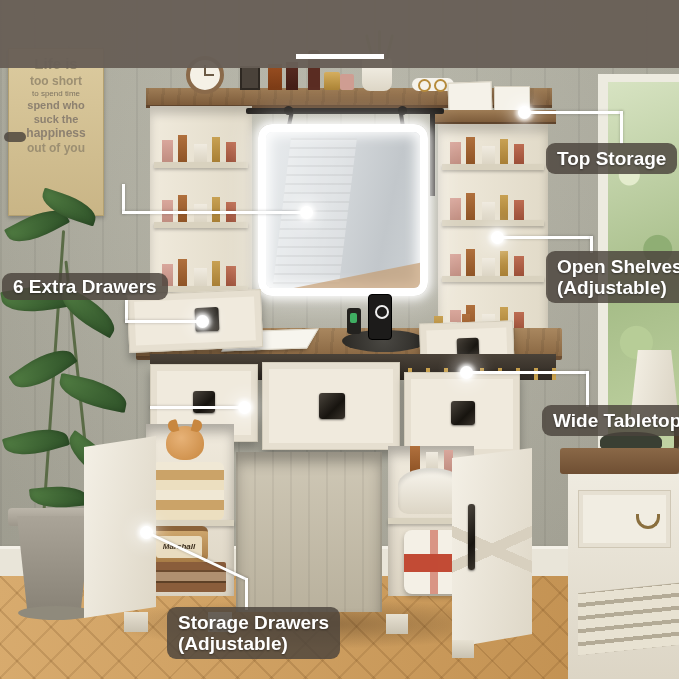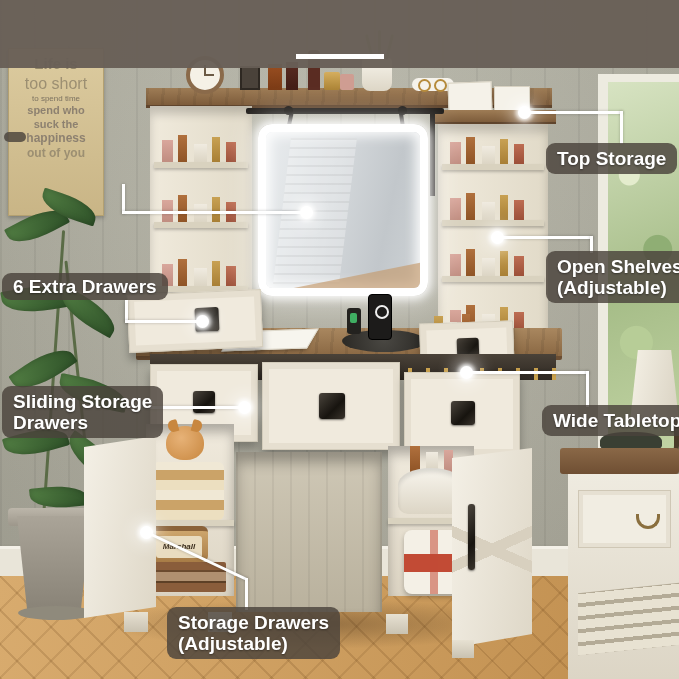--- a/index.html
+++ b/index.html
@@ -24,21 +24,21 @@
     background:radial-gradient(circle at 30% 25%,#e4eccd 0 10px,transparent 11px),
       radial-gradient(circle at 70% 45%,#8fae74 0 14px,transparent 15px),
       radial-gradient(circle at 40% 70%,#b7cd97 0 16px,transparent 17px),
       linear-gradient(160deg,#d7e3c2,#a6bd88 55%,#c2d4a4);}
   .sign{left:8px;top:48px;width:96px;height:168px;background:linear-gradient(#dccb9f,#c9b586);
     border:1px solid #b3a071;text-align:center;color:#7c7260;line-height:1.25;
     box-shadow:0 2px 4px rgba(0,0,0,.25);padding-top:6px;}
   .sign span{display:block;}
   .sg0{font-size:15px;font-weight:bold;color:#938independ768;}
   .sg0{font-size:15px;font-weight:bold;color:#938768;}
-  .sg1{font-size:16px;font-weight:normal;color:#9c8f72;}
+  .sg1{font-size:12px;font-weight:bold;color:#9c8f72;}
   .sg2{font-size:8px;}
   .sg3{font-size:24px;font-weight:bold;color:#756b58;line-height:1.05;}
   .sg4,.sg5{font-size:11px;font-weight:bold;color:#8d english8170;}
   .sg4,.sg5{font-size:11px;font-weight:bold;color:#8d8170;}
   .sg6{font-size:12px;font-weight:bold;color:#8d8170;}
   .sg7{font-size:12px;font-weight:bold;color:#9c8f72;}
 
   
   .leaf{position:absolute;background:linear-gradient(120deg,#527e43,#2e5128);
         border-radius:4% 70% 4% 70%;box-shadow:inset 0 0 6px rgba(0,0,0,.25);}
@@ -361,24 +361,20 @@
   <div class="pill" style="left:546px;top:143px;">
     <span>Top Storage</span>
   </div>
   <div class="pill" style="left:2px;top:273px;padding:3px 11px;">
     <span>6 Extra Drawers</span>
   </div>
   <div class="pill" style="left:546px;top:251px;">
     <span>Open Shelves</span>
     <span>(Adjustable)</span>
   </div>
-  <div class="pill" style="left:2px;top:386px;">
-    <span>Sliding Storage</span>
-    <span>Drawers</span>
-  </div>
   <div class="pill" style="left:542px;top:405px;">
     <span>Wide Tabletop</span>
   </div>
   <div class="pill" style="left:167px;top:607px;">
     <span>Storage Drawers</span>
     <span>(Adjustable)</span>
   </div>
 
 </div>
 

